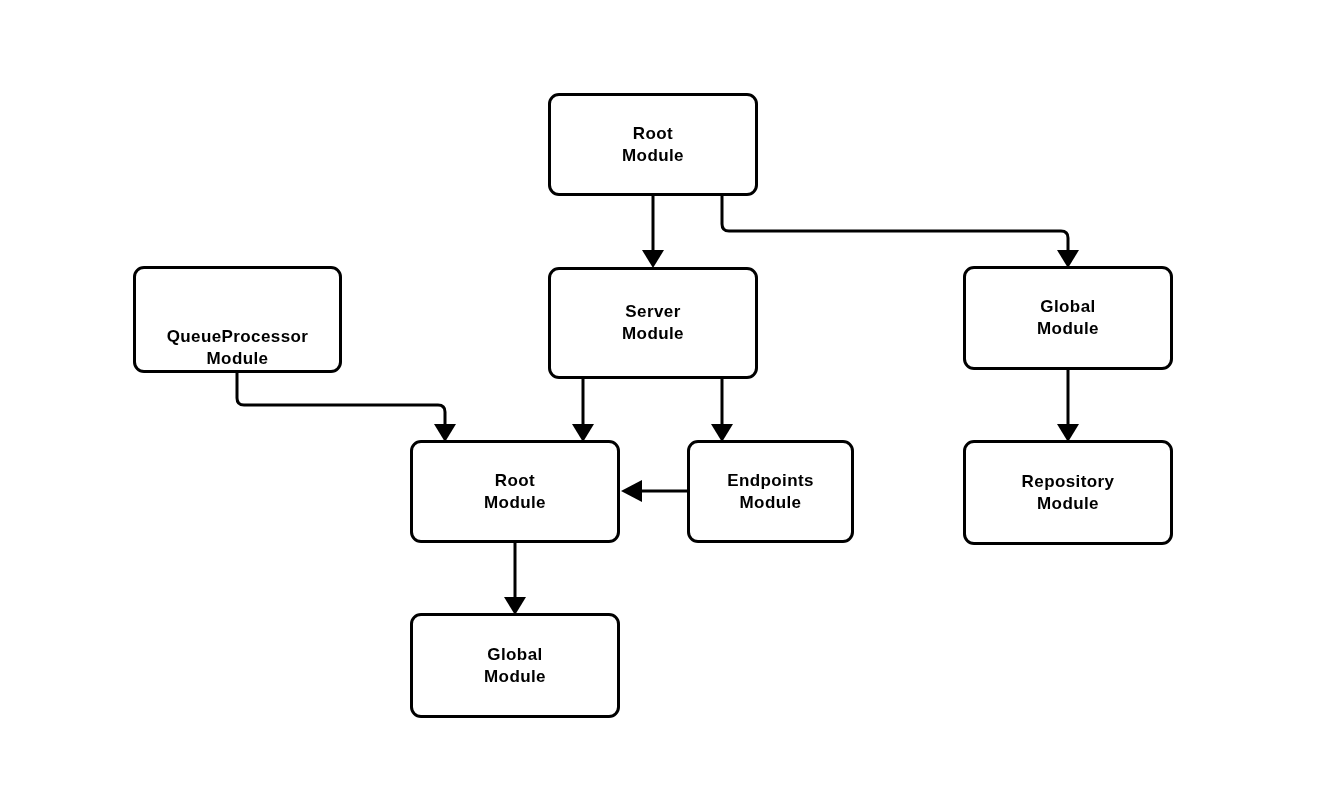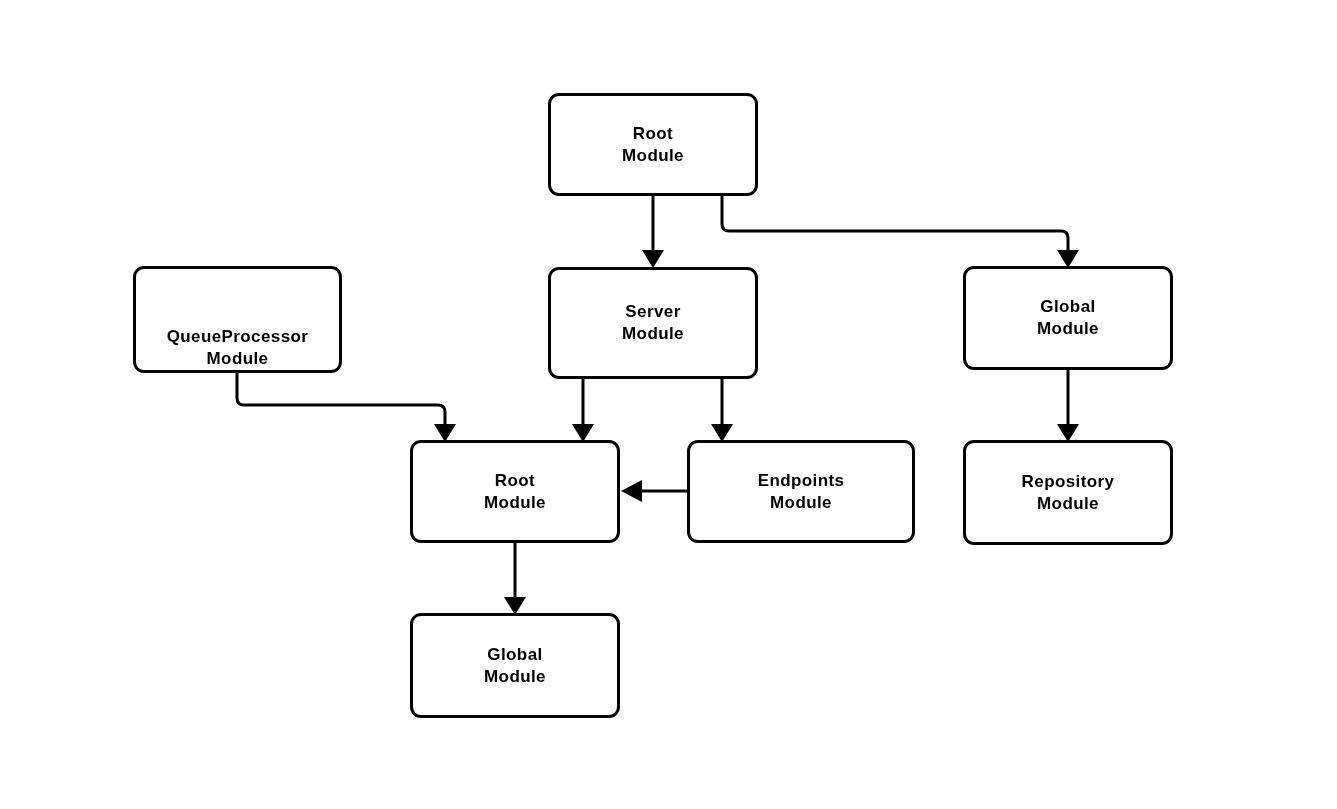--- a/index.html
+++ b/index.html
@@ -117,21 +117,21 @@
   <div class="node" style="left:963px; top:266px; width:210px; height:104px;">
     <div class="node-line">Global</div>
     <div class="node-line">Module</div>
   </div>
 
   <div class="node" style="left:410px; top:440px; width:210px; height:103px;">
     <div class="node-line">Root</div>
     <div class="node-line">Module</div>
   </div>
 
-  <div class="node" style="left:687px; top:440px; width:228px; height:103px;">
+  <div class="node" style="left:687px; top:440px; width:167px; height:103px;">
     <div class="node-line">Endpoints</div>
     <div class="node-line">Module</div>
   </div>
 
   <div class="node" style="left:963px; top:440px; width:210px; height:105px;">
     <div class="node-line">Repository</div>
     <div class="node-line">Module</div>
   </div>
 
   <div class="node" style="left:410px; top:613px; width:210px; height:105px;">

